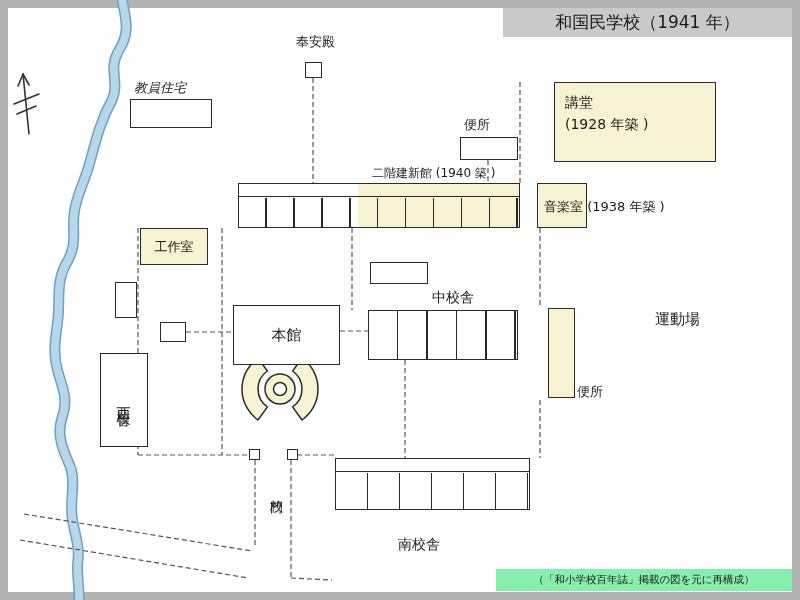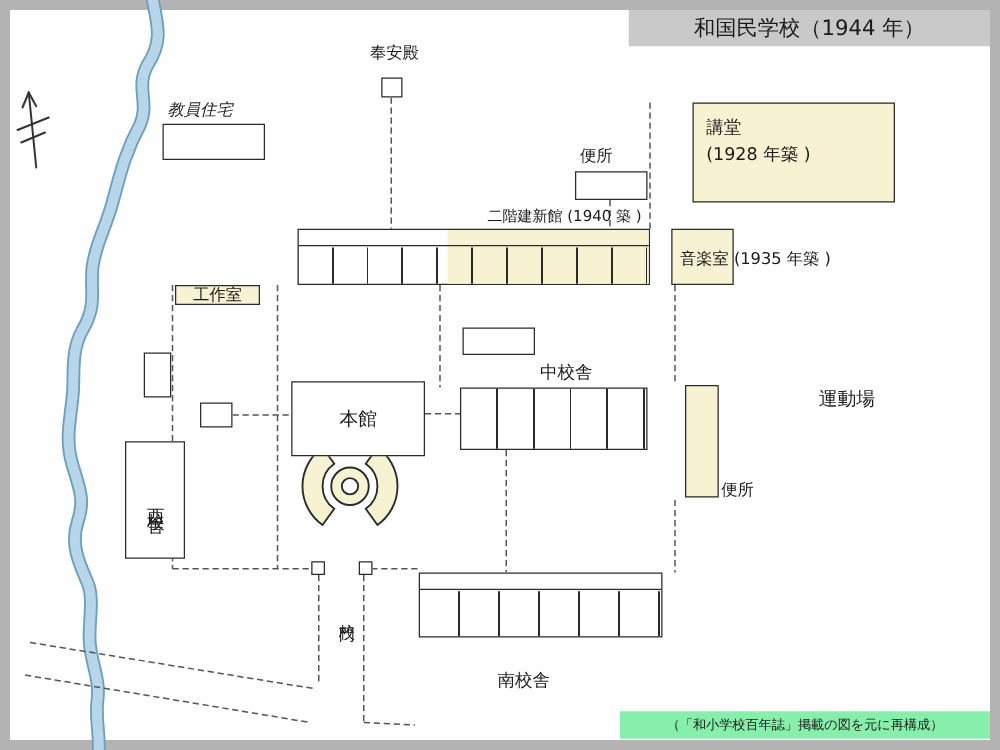--- a/index.html
+++ b/index.html
@@ -31,24 +31,24 @@
   .lbl-hoanden { left:280px; top:33px;margin-left:16px; }
   .b-benjo-n { left:460px; top:137px; width:58px;  height:23px; }
   .lbl-benjo-n { left:464px; top:116px; }
   .b-kodo    { left:538px; top:82px;  width:162px; height:80px; padding:8px 10px; font-size:14px; line-height:1.6;margin-left:16px; }
   .b-kodo span { display:block; }
   .b-shinkan { left:238px; top:183px; width:282px; height:45px; }
   .shinkan-cream { position:absolute; left:119px; top:0; right:0; bottom:0; background:#f7f2d2; }
   .band-top  { position:absolute; left:0; top:0; right:0; height:13px; border-bottom:1.5px solid #2a2a2a; }
   .shinkan-cells { position:absolute; left:0; top:14px; right:0; bottom:0;
       background-image:repeating-linear-gradient(to right, transparent 0, transparent 26.4px, #2a2a2a 26.4px, #2a2a2a 27.9px); }
-  .lbl-shinkan { left:372px; top:165px; font-size:12px;margin-left:18px; }
+  .lbl-shinkan { left:372px; top:165px; font-size:12px; }
   .b-ongaku  { left:537px; top:183px; width:50px; height:45px; }
   .lbl-ongaku { left:544px; top:198px; }
-  .b-kosaku  { left:140px; top:228px; width:68px; height:16px; display:flex; align-items:center; justify-content:center; font-size:13px; }
+  .b-kosaku  { left:140px; top:228px; width:68px; height:37px; display:flex; align-items:center; justify-content:center; font-size:13px; }
   .b-honkan  { left:233px; top:305px; width:107px; height:60px; display:flex; align-items:center; justify-content:center; font-size:15px; }
   .b-chuko   { left:368px; top:310px; width:150px; height:50px;
       background-image:repeating-linear-gradient(to right, transparent 0, transparent 27.9px, #2a2a2a 27.9px, #2a2a2a 29.4px); }
   .lbl-chuko { left:432px; top:289px; font-size:14px; }
   .b-nishi   { left:100px; top:353px; width:48px; height:94px; display:flex; align-items:center; justify-content:center; }
   .b-nishi span { writing-mode:vertical-rl; font-size:14px; letter-spacing:3px; }
   .b-benjo-e { left:548px; top:308px; width:27px; height:90px; }
   .lbl-benjo-e { left:577px; top:383px; }
   .b-minami  { left:335px; top:458px; width:195px; height:52px; }
   .minami-cells { position:absolute; left:0; top:14px; right:0; bottom:0;
@@ -101,21 +101,21 @@
       <path d="M20,540 L248,578"></path>
     </g>
     <g>
       <path class="mon" d="M258,358 A38,38 0 0 0 258,420 L267.4,407 A22,22 0 0 1 267.4,371 Z"></path>
       <path class="mon" d="M302,358 A38,38 0 0 1 302,420 L292.6,407 A22,22 0 0 0 292.6,371 Z"></path>
       <circle class="mon" cx="280" cy="389" r="15"></circle>
       <circle class="mon-inner" cx="280" cy="389" r="6.5"></circle>
     </g>
   </svg>
 
-  <div class="titlebar">和国民学校（1944 年）</div>
+  <div class="titlebar">和国民学校（1941 年）</div>
 
   <div class="bldg b-kyoin"></div>
   <div class="lbl lbl-kyoin">教員住宅</div>
 
   <div class="bldg b-hoanden"></div>
   <div class="lbl lbl-hoanden">奉安殿</div>
 
   <div class="bldg b-benjo-n"></div>
   <div class="lbl lbl-benjo-n">便所</div>
 
@@ -125,21 +125,21 @@
   </div>
 
   <div class="lbl lbl-shinkan">二階建新館 (1940 築 )</div>
   <div class="bldg b-shinkan">
     <div class="shinkan-cream"></div>
     <div class="band-top"></div>
     <div class="shinkan-cells"></div>
   </div>
 
   <div class="bldg cream b-ongaku"></div>
-  <div class="lbl lbl-ongaku">音楽室 (1935 年築 )</div>
+  <div class="lbl lbl-ongaku">音楽室 (1938 年築 )</div>
 
   <div class="bldg cream b-kosaku">
     <span>工作室</span>
   </div>
 
   <div class="bldg b-honkan">
     <span>本館</span>
   </div>
 
   <div class="lbl lbl-chuko">中校舎</div>

